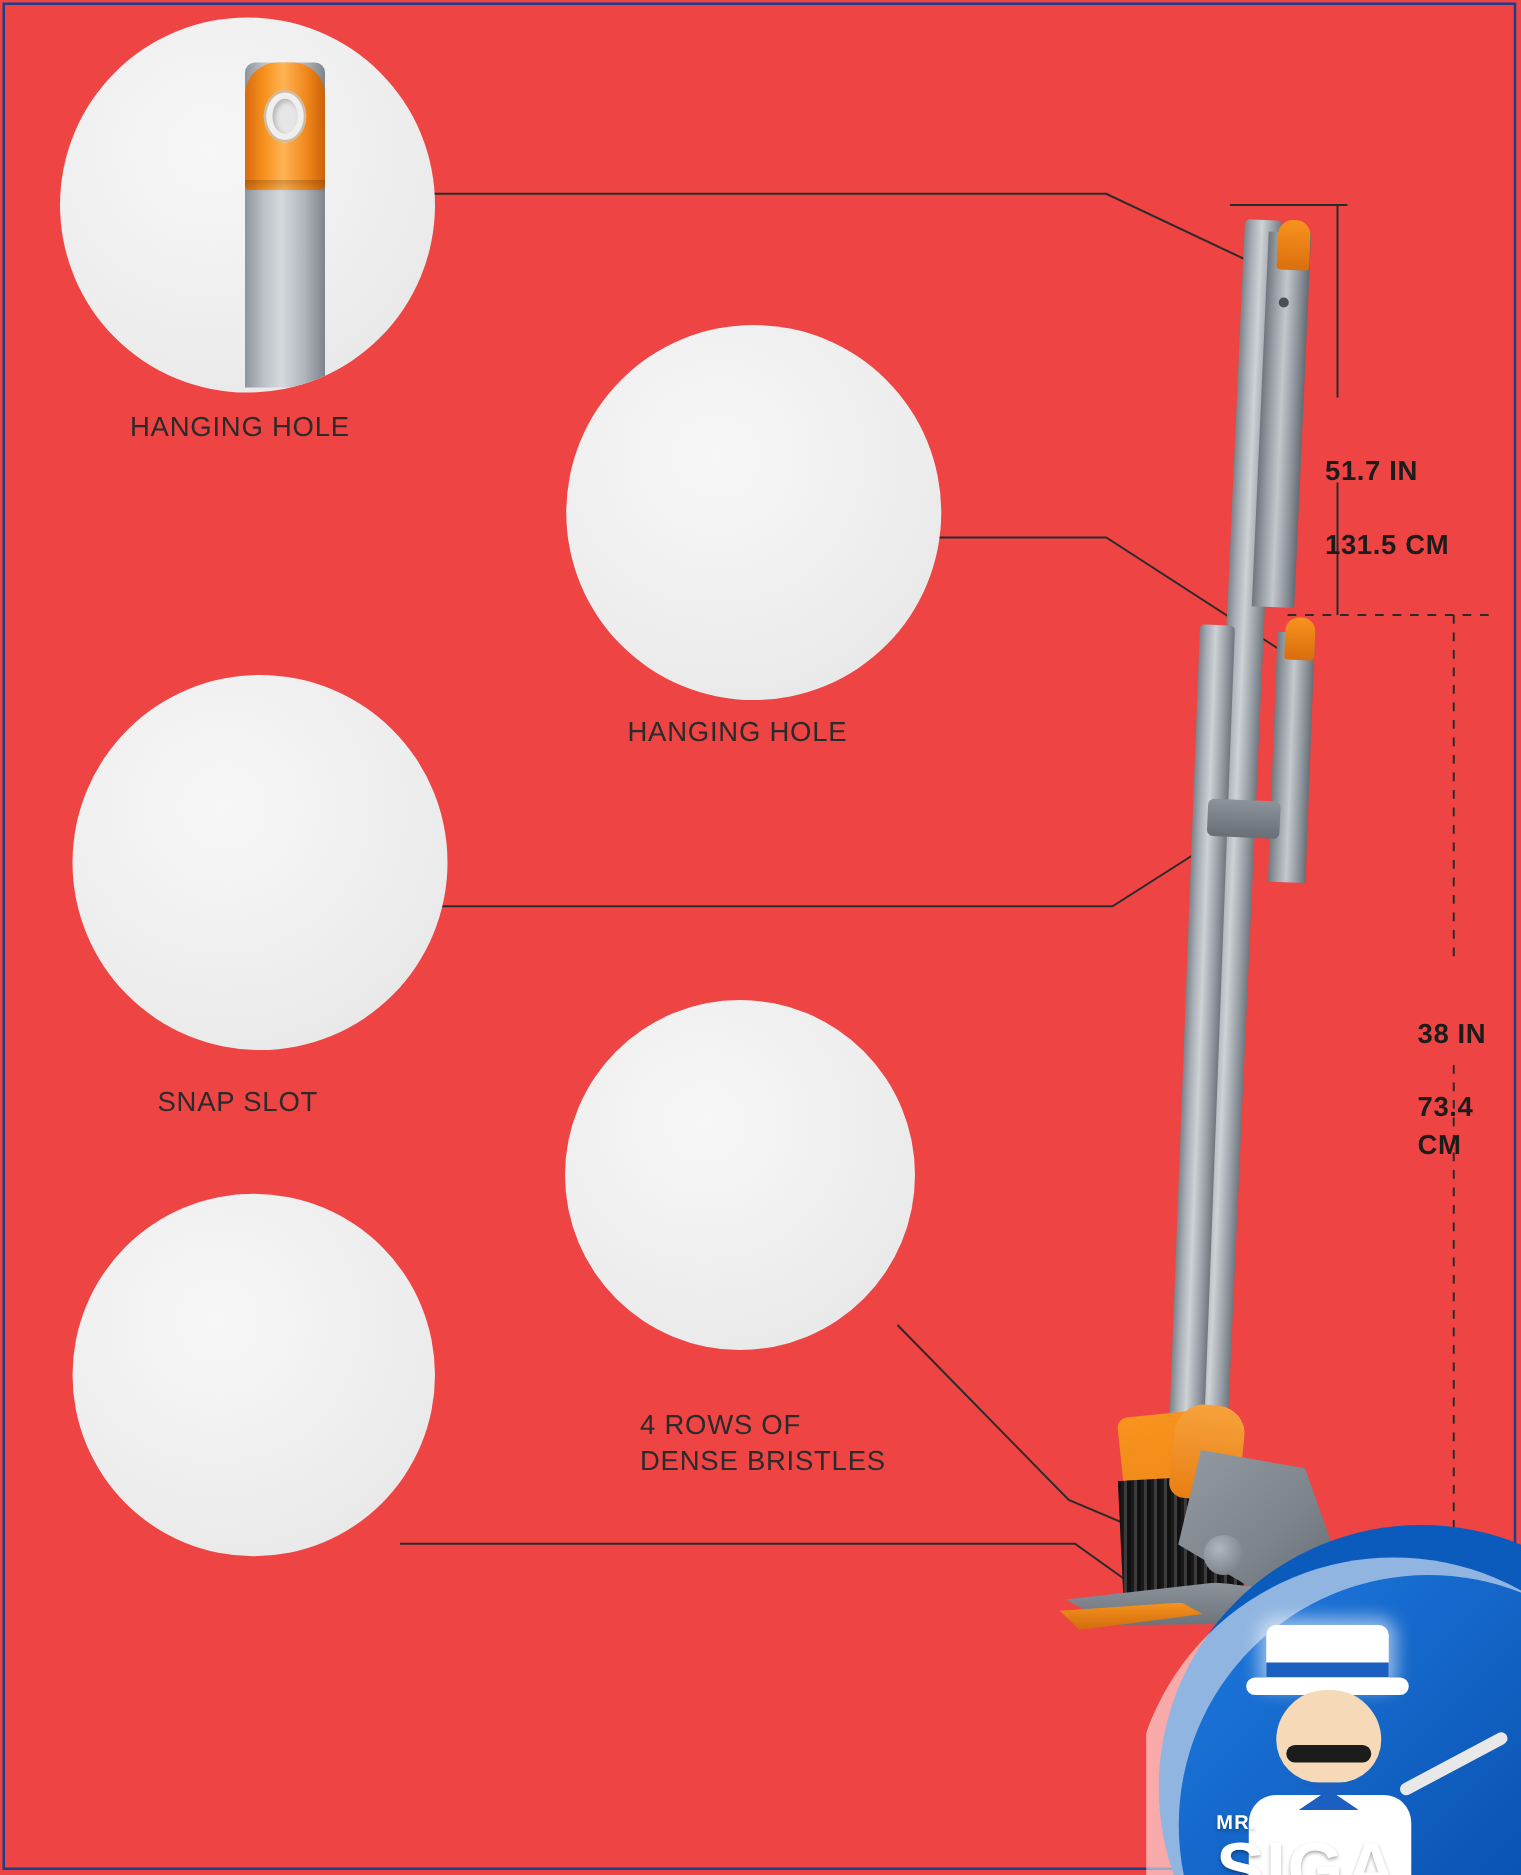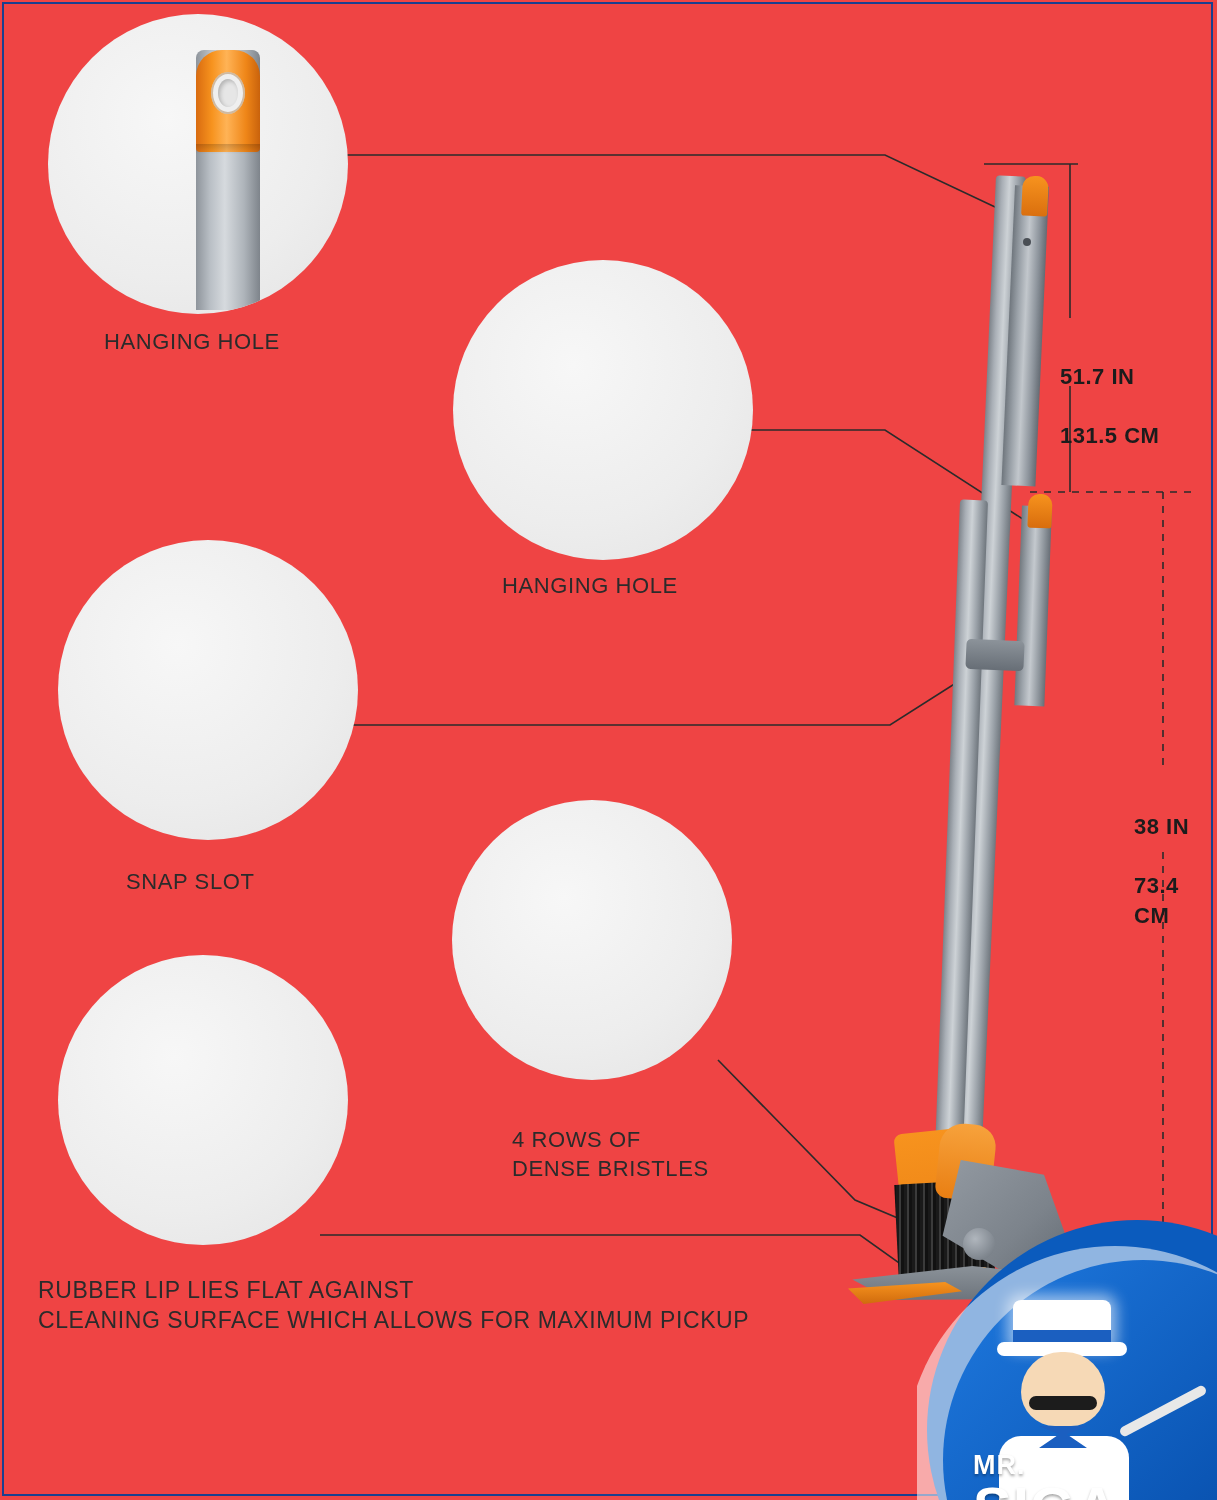--- a/index.html
+++ b/index.html
@@ -317,21 +317,21 @@
   .brand-name {
     position: absolute;
     left: 56px; top: 250px;
     width: 230px;
     color: #ffffff;
     font-weight: bold;
     font-family: "Liberation Sans", sans-serif;
     letter-spacing: 1px;
     text-shadow: 0 2px 3px rgba(0,0,0,.35);
   }
-  .brand-mr { font-size: 27px; }
+  .brand-mr { font-size: 16px; }
   .brand-siga { font-size: 58px; line-height: .92; }
 </style>
 </head>
 <body>
 
 <div id="page">
 
   <div class="border-frame"></div>
 
   <svg class="leader" viewBox="0 0 1217 1500">
@@ -391,22 +391,20 @@
 
   <div class="circle" style="left:58px; top:955px; width:290px; height:290px;">
     
     
     
     
     
     
     
   </div>
-  <div class="label" style="left:38px; top:1276px; font-size:23px;">RUBBER LIP LIES FLAT AGAINST
-CLEANING SURFACE WHICH ALLOWS FOR MAXIMUM PICKUP</div>
 
   <div>
     <div class="mp-long-pole"></div>
     <div class="mp-long-upper"></div>
     <div class="mp-long-tip"></div>
     <div class="mp-long-screw"></div>
 
     <div class="mp-short-pole"></div>
     <div class="mp-short-upper"></div>
     <div class="mp-short-tip"></div>

